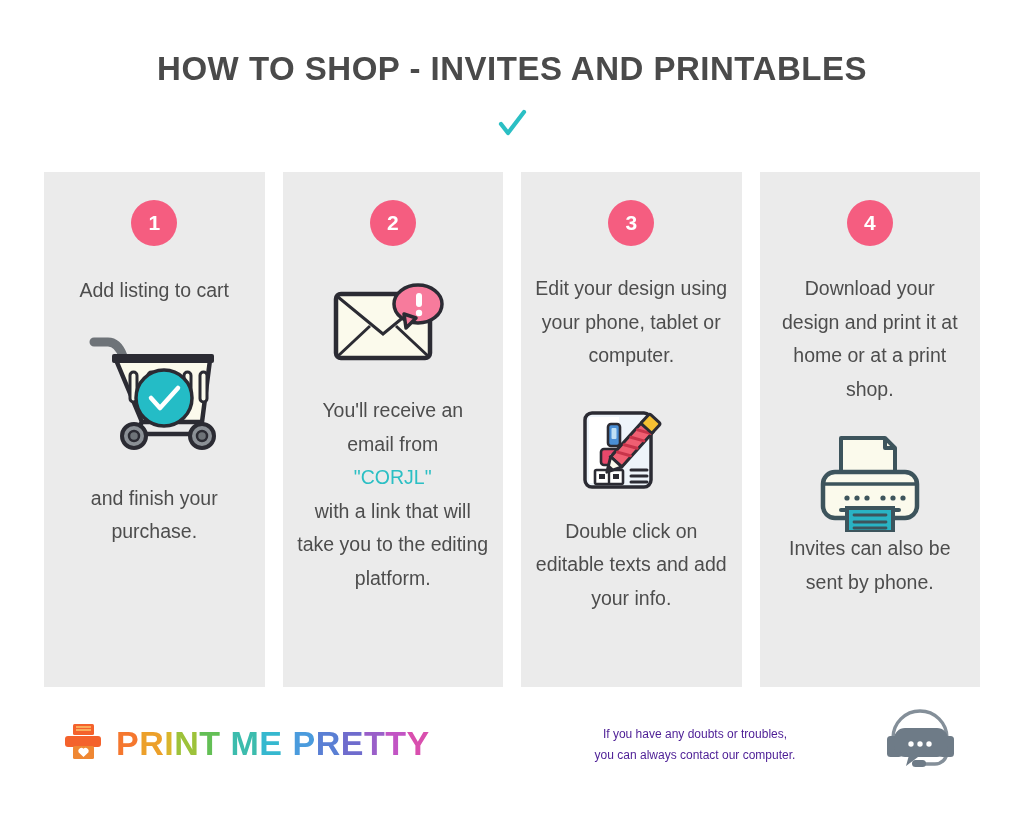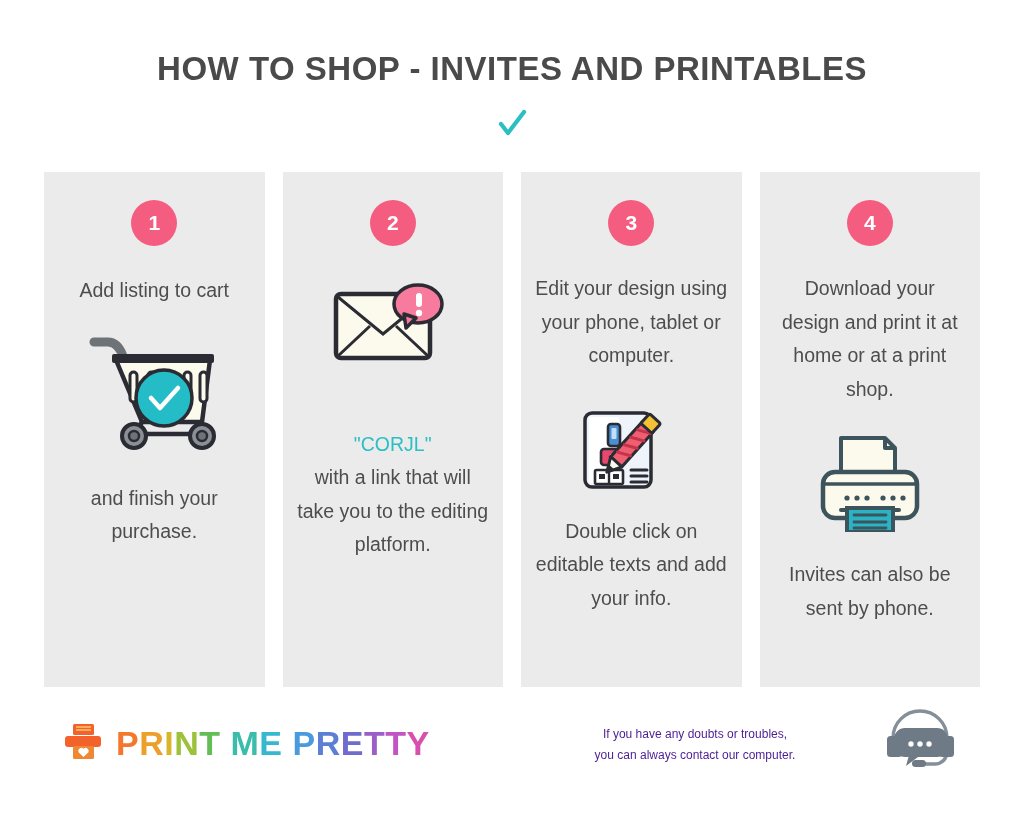--- a/index.html
+++ b/index.html
@@ -98,21 +98,21 @@
 
   .card-2 .icon-wrap { margin-top: 30px; }
   .card-2 .t1 { margin-top: 32px; }
 
   .card-3 .t1 { margin-top: 26px; }
   .card-3 .icon-wrap { margin-top: 24px; }
   .card-3 .t2 { margin-top: 22px; }
 
   .card-4 .t1 { margin-top: 26px; }
   .card-4 .icon-wrap { margin-top: 22px; }
-  .card-4 .t2 { margin-top: 26px; }
+  .card-4 .t2 { }
 
   
   .footer {
     position: absolute;
     left: 0;
     top: 700px;
     width: 1024px;
     height: 119px;
     display: flex;
     align-items: center;
@@ -210,20 +210,21 @@
           <path d="M6 80 L38 50" fill="none" stroke="#2b2b33" stroke-width="3"></path>
           <path d="M96 80 L64 50" fill="none" stroke="#2b2b33" stroke-width="3"></path>
 
           <path d="M78 28 a24 19 0 1 1 48 0 a24 19 0 1 1 -48 0" transform="translate(-16,0)" fill="#f77b9c" stroke="#2b2b33" stroke-width="3.5"></path>
           <path d="M72 38 L74 52 L84 42 Z" fill="#f77b9c" stroke="#2b2b33" stroke-width="3.5" stroke-linejoin="round"></path>
           <rect x="84" y="17" width="6" height="14" rx="3" fill="#ffffff"></rect>
           <circle cx="87" cy="37" r="3.2" fill="#ffffff"></circle>
         </svg>
       </div>
       <div class="card-text t1">
+        <span>You'll receive an email from</span>
         <br>
         <span class="hl">"CORJL"</span>
         <br>
         <span>with a link that will take you to the editing platform.</span>
       </div>
     </div>
 
     <div class="card card-3">
       <div class="badge">3</div>
       <div class="card-text t1">Edit your design using your phone, tablet or computer.</div>

